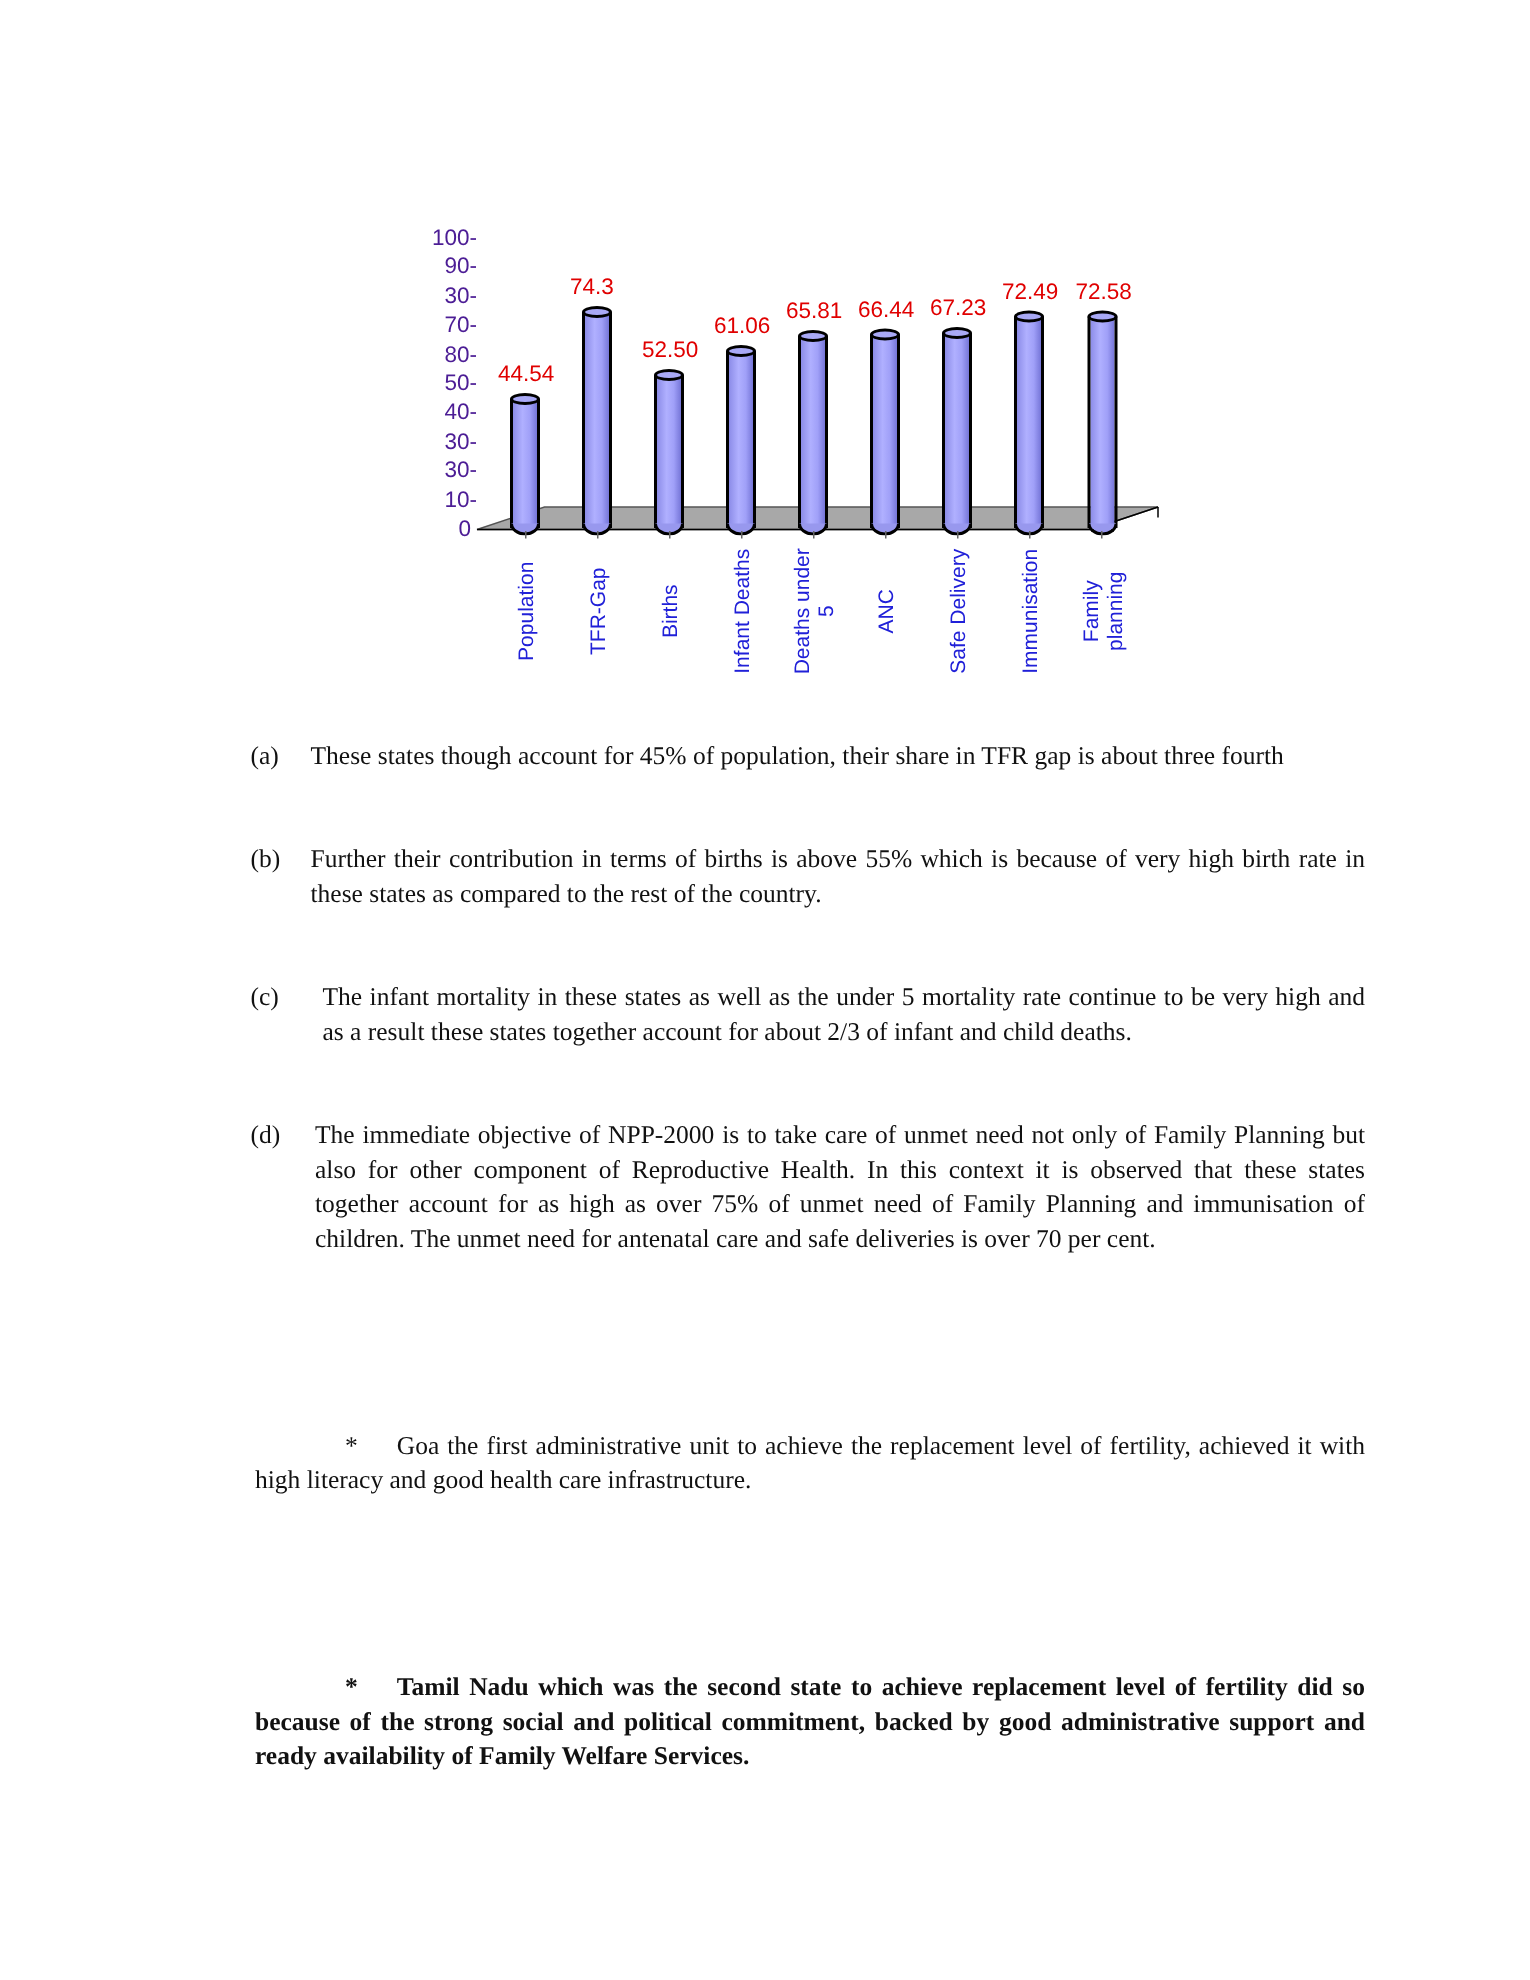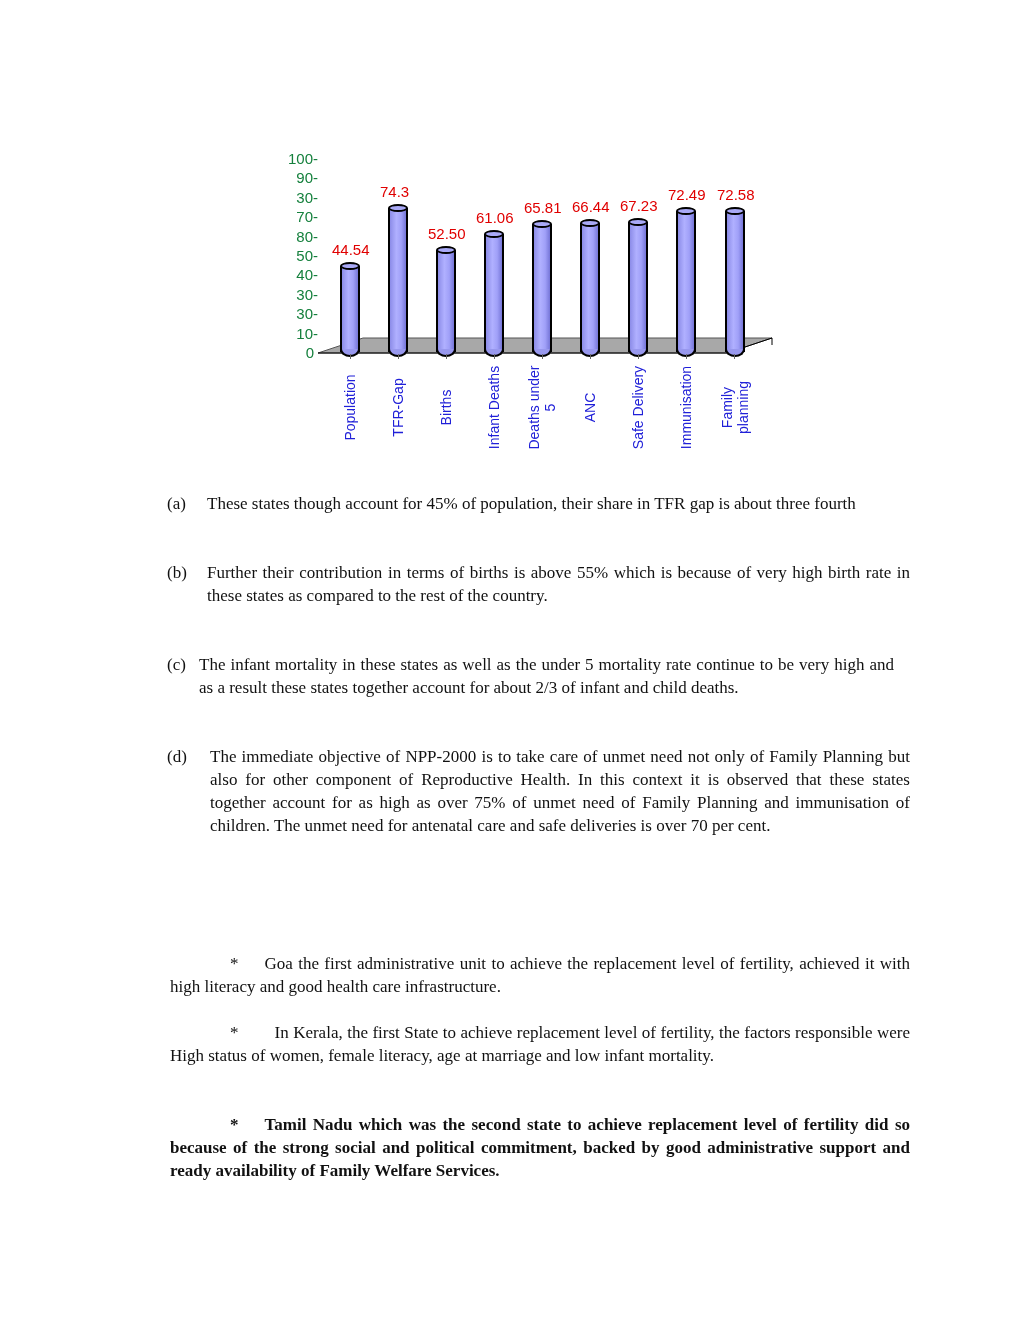--- a/index.html
+++ b/index.html
@@ -1,19 +1,19 @@
 <!DOCTYPE html>
 <html><head>
 <meta charset="utf-8">
 <style>
   html, body { margin:0; padding:0; background:#ffffff; }
   body { width:1020px; height:1320px; position:relative; overflow:hidden; }
   .page { position:absolute; left:0; top:0; width:1020px; height:1320px; }
   .chart { position:absolute; left:270px; top:145px; width:520px; height:320px; }
-  .ytick { position:absolute; font-family:"Liberation Sans", sans-serif; font-size:15px; color:#15803d; text-align:right; width:40px; left:8px; line-height:15px; }
+  .ytick { position:absolute; font-family:"Liberation Sans", sans-serif; font-size:15px; color:#4c1d95; text-align:right; width:40px; left:8px; line-height:15px; }
   .floor { position:absolute; }
   .bar { position:absolute; width:20px; border:2px solid #000; border-top:none; border-bottom:none;
          background:linear-gradient(90deg,#8c8ce8 0%,#b0b0ff 40%,#a0a0f8 70%,#7676d8 100%); box-sizing:border-box; }
   .bar-top { position:absolute; width:20px; height:8px; border:2px solid #000; border-radius:50%; background:#a9a9f6; box-sizing:border-box; }
   .bar-bottom { position:absolute; width:20px; height:8px; border:2px solid #000; border-top:none; border-radius:0 0 50% 50%/0 0 100% 100%; background:#9898ee; box-sizing:border-box; }
   .vlabel { position:absolute; font-family:"Liberation Sans", sans-serif; font-size:15px; color:#e00000; white-space:nowrap; line-height:15px; }
   .xlabel { position:absolute; font-family:"Liberation Sans", sans-serif; font-size:14px; color:#2020d8; white-space:nowrap; line-height:16px;
             transform-origin:0 0; transform:rotate(-90deg); text-align:right; }
   .xlabel span { display:block; text-align:center; }
   .text { position:absolute; font-family:"Liberation Serif", serif; font-size:17px; color:#111; line-height:23px; text-align:justify; }
@@ -130,36 +130,33 @@
     <div class="text" style="left:40px;top:0;width:703px;">These states though account for 45% of population, their share in TFR gap is about three fourth</div>
   </div>
 
   <div class="item" style="left:167px;top:561px;width:745px;">
     <span class="marker" style="left:0;top:0;">(b)</span>
     <div class="text" style="left:40px;top:0;width:703px;">Further their contribution in terms of births is above 55% which is because  of very high birth rate in these states as compared to the rest of the country.</div>
   </div>
 
   <div class="item" style="left:167px;top:653px;width:745px;">
     <span class="marker" style="left:0;top:0;">(c)</span>
-    <div class="text" style="left:32px;top:0;width:695px;">The infant mortality in these states as well as the under 5 mortality rate continue to be very high and as a result these states together account for about 2/3 of infant and child deaths.</div>
+    <div class="text" style="left:48px;top:0;width:695px;">The infant mortality in these states as well as the under 5 mortality rate continue to be very high and as a result these states together account for about 2/3 of infant and child deaths.</div>
   </div>
 
   <div class="item" style="left:167px;top:745px;width:745px;">
     <span class="marker" style="left:0;top:0;">(d)</span>
     <div class="text" style="left:43px;top:0;width:700px;text-indent:0;">
       <span>The immediate objective of NPP-2000 is to take care of unmet need not only of Family Planning but also for other component of Reproductive Health.  In this context it is observed that these states together account for as high as over 75% of unmet need of Family Planning and immunisation of children.  The unmet need for  antenatal care and safe deliveries is over 70 per cent.</span>
     </div>
   </div>
 
 
   <div class="text" style="left:170px;top:952px;width:740px;">
     <span style="display:inline-block;width:60px;"></span><span>*</span><span style="display:inline-block;width:26px;"></span><span>Goa the first administrative unit to achieve the replacement level of fertility, achieved it with high literacy and good health care infrastructure.</span>
   </div>
 
-  <div class="text" style="left:170px;top:1021px;width:740px;">
-    <span style="display:inline-block;width:60px;"></span><span>*</span><span style="display:inline-block;width:36px;"></span><span>In Kerala, the first State  to achieve replacement level of fertility, the factors responsible were  High status of women, female literacy, age at marriage and low infant mortality.</span>
-  </div>
 
   <div class="text" style="left:170px;top:1113px;width:740px;font-weight:bold;">
     <span style="display:inline-block;width:60px;"></span><span>*</span><span style="display:inline-block;width:26px;"></span><span>Tamil Nadu which was the second state  to achieve replacement level of fertility did  so  because  of  the  strong  social  and  political  commitment,  backed  by  good administrative support and ready availability of Family Welfare Services.</span>
   </div>
 
 </div>
 
 </body></html>

